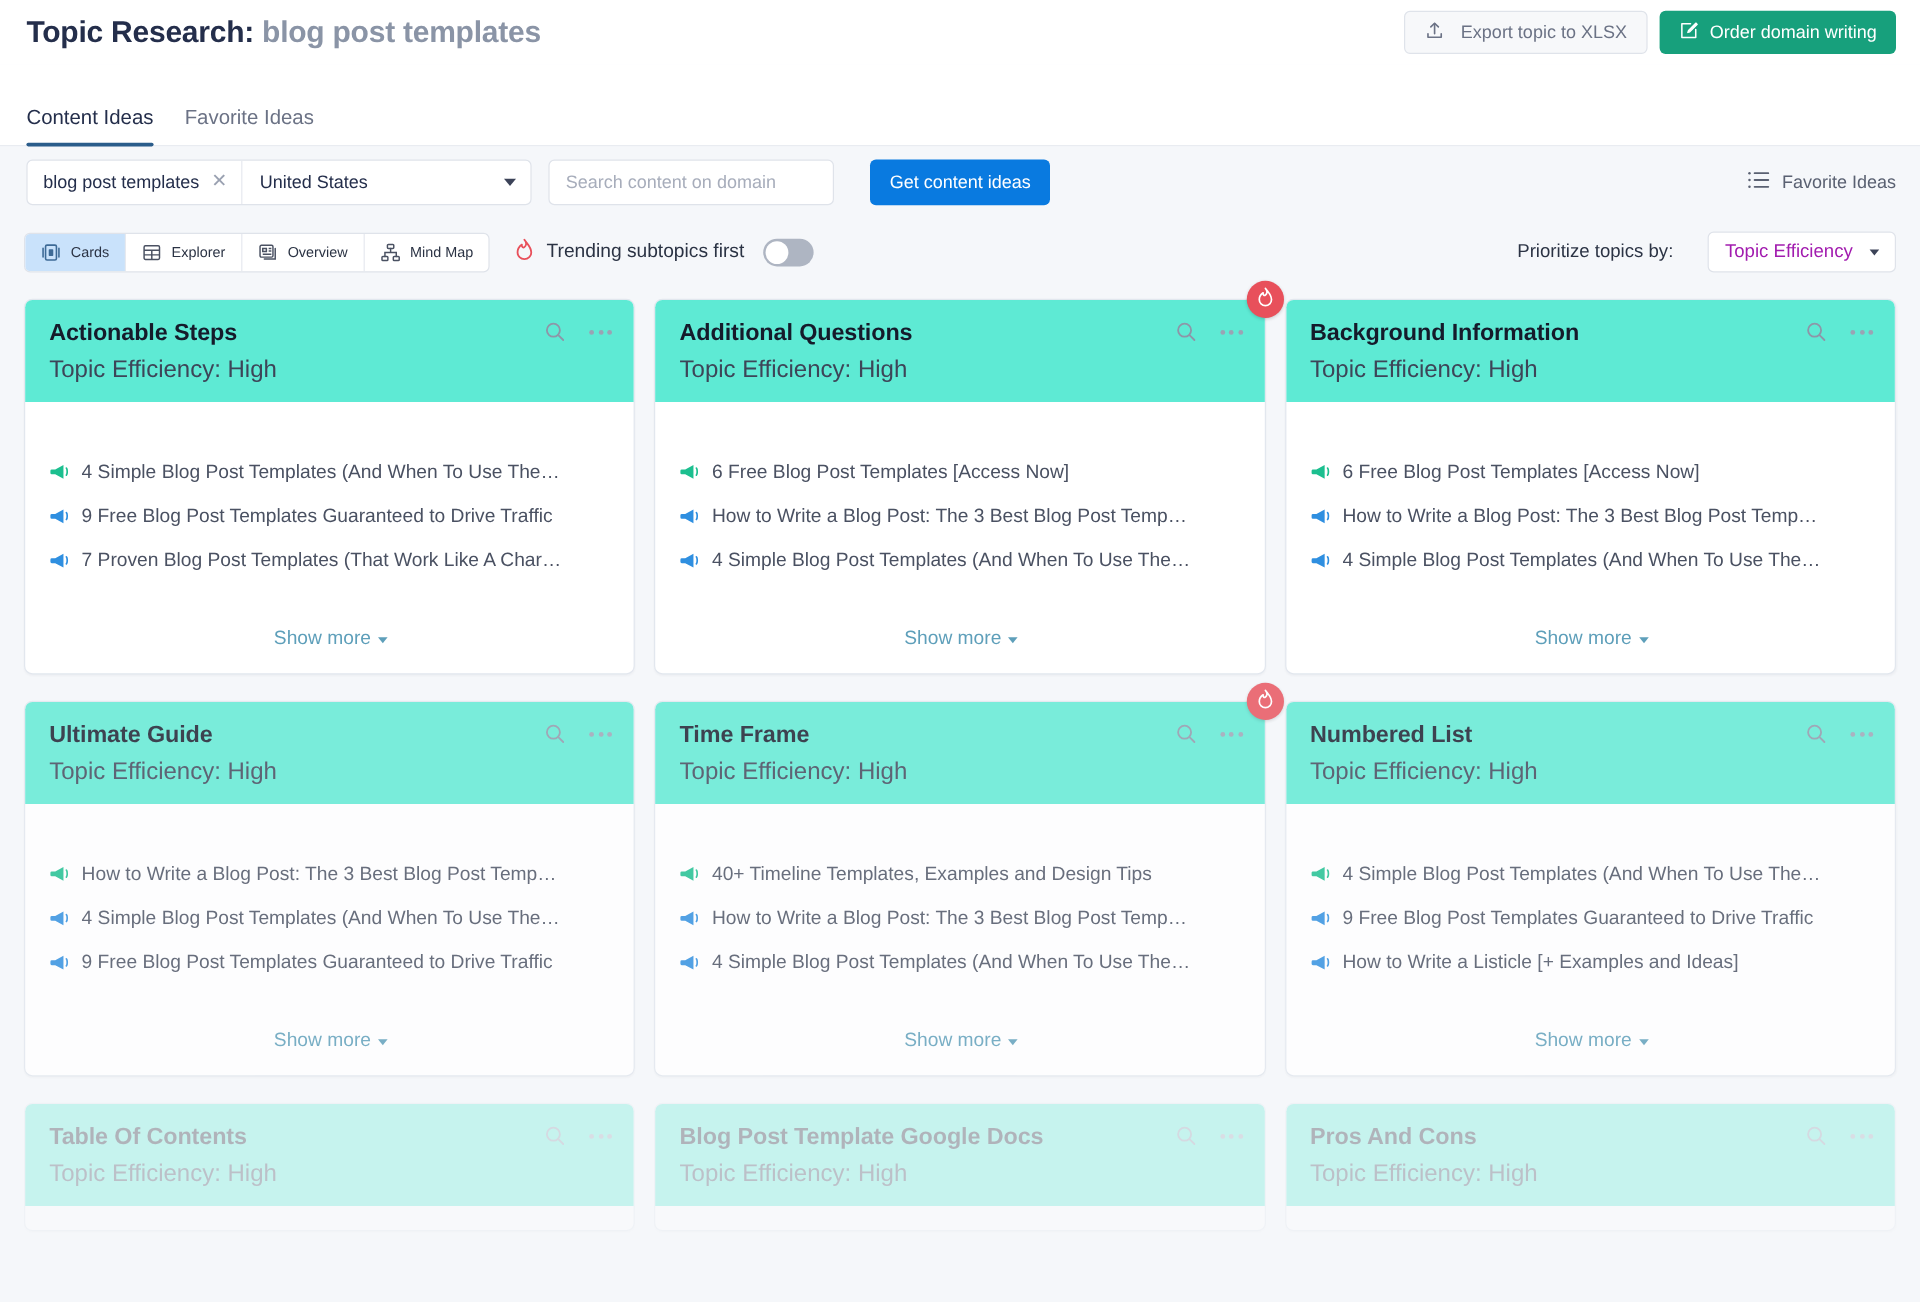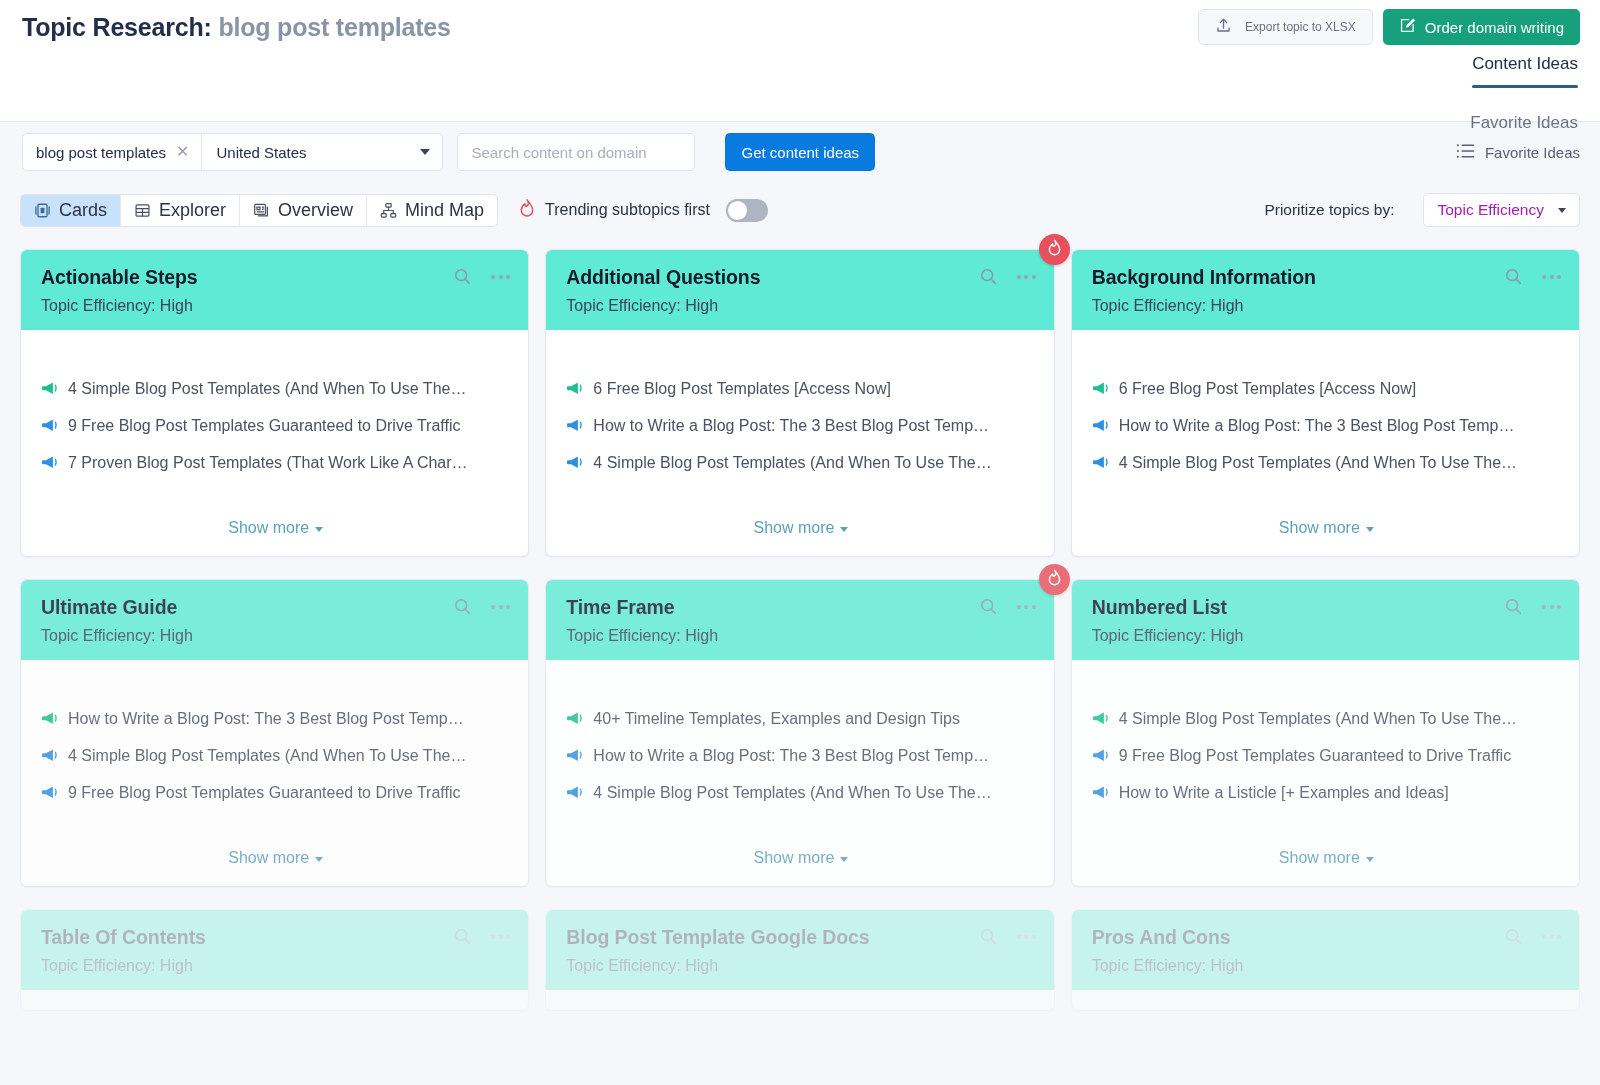--- a/index.html
+++ b/index.html
@@ -31,21 +31,21 @@
   .topbar-actions { margin-left: auto; display: flex; align-items: center; gap: 10px; }
 
   .btn-export {
     height: 36px;
     display: flex; align-items: center; gap: 13px;
     padding: 0 16px;
     border: 1px solid #dfe3ea;
     border-radius: 5px;
     background: #f7f8fa;
     color: #6b7285;
-    font-size: 12px;
+    font-size: 15px;
     cursor: pointer;
     white-space: nowrap;
   }
   .btn-order {
     height: 36px;
     display: flex; align-items: center; gap: 9px;
     padding: 0 16px;
     border: none;
     border-radius: 5px;
     background: #17a07c;
@@ -57,21 +57,20 @@
 
   
   .tabstrip {
     background: #ffffff;
     height: 68px;
     display: flex;
     align-items: flex-end;
     padding: 0 22px;
     border-bottom: 1px solid #e4e8ee;
     gap: 26px;
-    flex-direction: column;
   }
   .tab {
     font-size: 17px;
     color: #6b7285;
     padding-bottom: 13px;
     cursor: pointer;
     position: relative;
     white-space: nowrap;
   }
   .tab.active { color: #242e4b; }
@@ -172,21 +171,21 @@
     display: flex;
     height: 33px;
     background: #fff;
     border: 1px solid #dfe3ea;
     border-radius: 5px;
     overflow: hidden;
   }
   .seg {
     display: flex; align-items: center; gap: 8px;
     padding: 0 13px;
-    font-size: 18px;
+    font-size: 12px;
     color: #2b3344;
     border-right: 1px solid #e6e9ef;
     cursor: pointer;
     white-space: nowrap;
   }
   .seg:last-child { border-right: none; }
   .seg.active { background: #c9e2fb; }
   .seg svg { display: block; }
 
   .trending {
@@ -256,21 +255,21 @@
     font-weight: bold;
     color: #151b2b;
     letter-spacing: -0.1px;
     padding-right: 90px;
     white-space: nowrap;
     overflow: hidden;
     text-overflow: ellipsis;
   }
   .card-sub {
     margin-top: 8px;
-    font-size: 16px;
+    font-size: 20px;
     color: #3d4558;
   }
   .card-icons {
     position: absolute;
     top: 17px; right: 18px;
     display: flex; align-items: center; gap: 19px;
   }
   .ico-btn { cursor: pointer; display: block; line-height: 0; }
   .dots { display: flex; gap: 3.5px; align-items: center; }
   .dots i { width: 4px; height: 4px; border-radius: 50%; background: #9aa3b4; display: block; }

